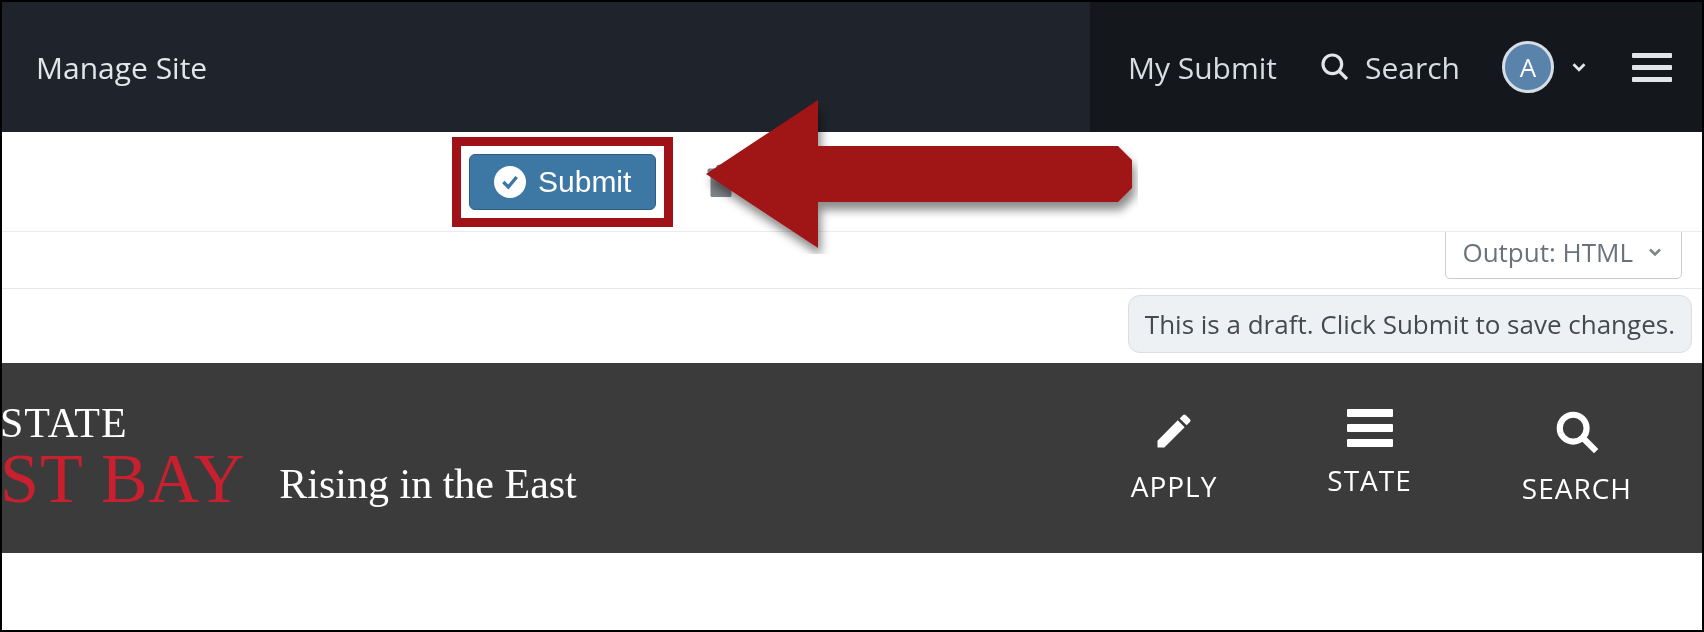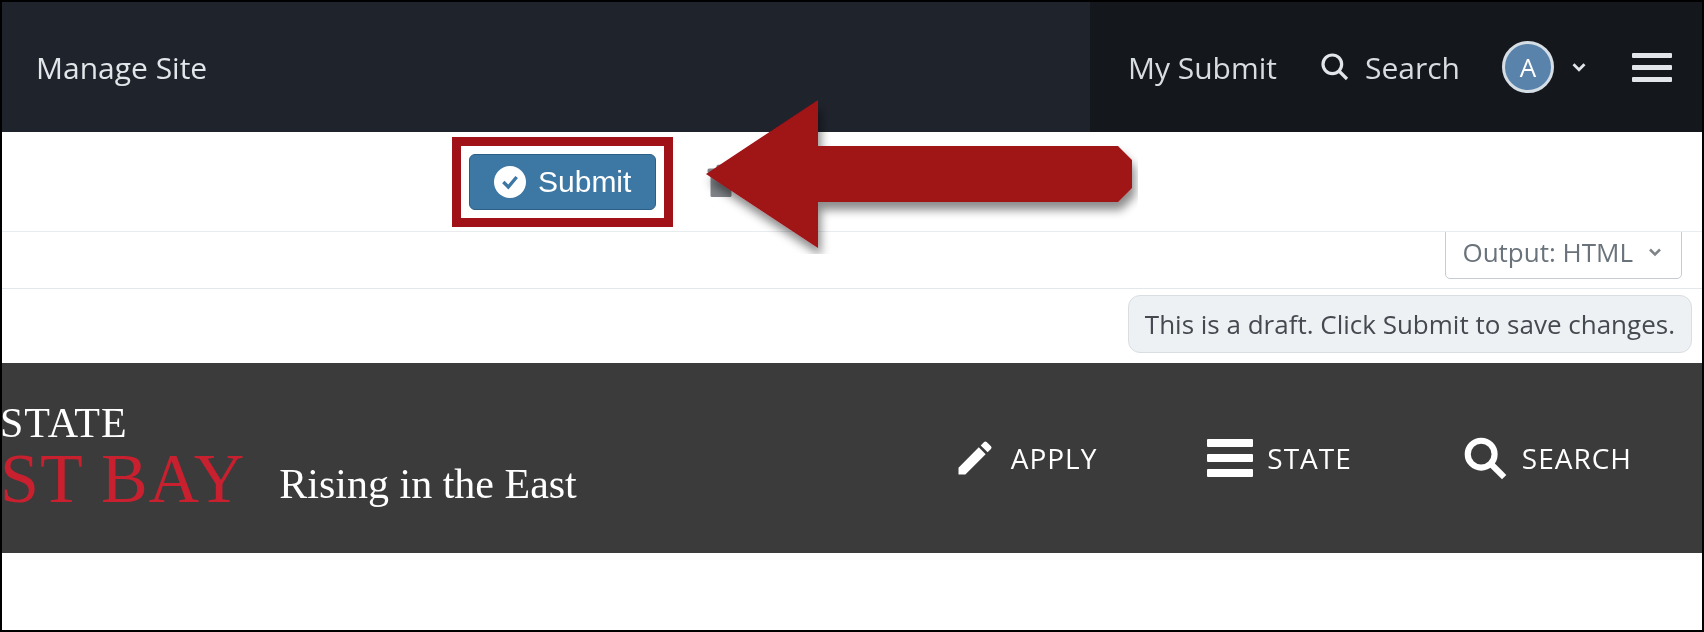--- a/index.html
+++ b/index.html
@@ -75,21 +75,21 @@
   .site-band {
     background:#3b3b3b; color:#fff; height:190px;
     display:flex; align-items:center; padding:0 70px 0 0;
   }
   .brand-block { display:flex; align-items:flex-end; gap:28px; padding-left:0; }
   .brand-stack { display:flex; flex-direction:column; line-height:1; margin-left:-2px;}
   .brand-state { font-family: Georgia, 'Times New Roman', serif; font-size:42px; color:#fff; letter-spacing:1px; }
   .brand-eb { font-family: Georgia, 'Times New Roman', serif; font-size:70px; color:#c8202f; letter-spacing:1px; }
   .brand-tag { font-family: Georgia, 'Times New Roman', serif; font-size:42px; color:#fff; margin-left:6px; padding-bottom:6px;}
   .site-nav { margin-left:auto; display:flex; gap:110px; }
-  .site-nav-item { display:flex; flex-direction:row; align-items:center; gap:14px; cursor:pointer; }
+  .site-nav-item { display:flex; flex-direction:column; align-items:center; gap:14px; cursor:pointer; }
   .site-nav-item .lbl { font-size:28px; letter-spacing:1px; }
   .ham { display:flex; flex-direction:column; gap:7px; }
   .ham span { display:block; width:46px; height:8px; background:#fff; border-radius:1px; }
 
   
   .whitespace { height:100px; background:#fff; }
 
   svg { display:block; }
 </style>
 </head>

